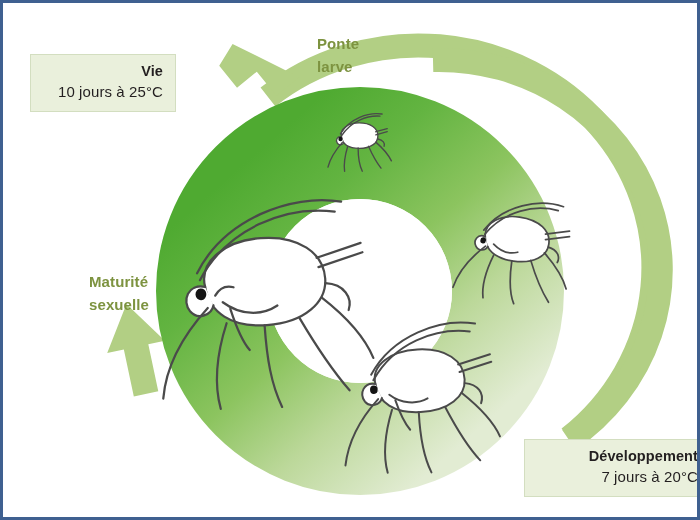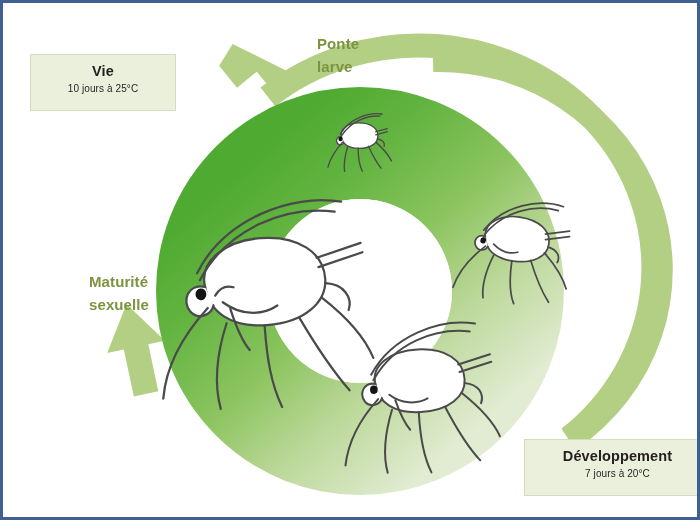--- a/index.html
+++ b/index.html
@@ -22,34 +22,34 @@
     left: 0;
     top: 0;
     width: 700px;
     height: 520px;
   }
   .info-box {
     position: absolute;
     background: #eaf0dc;
     border: 1px solid #d3dec0;
     box-sizing: border-box;
-    text-align: center;
-    padding: 7px 12px 15px 12px;
+    text-align: right;
+    padding: 7px 12px 9px 12px;
     line-height: 1.35;
   }
   .info-box .box-title {
     display: block;
     font-weight: bold;
     font-size: 14.5px;
     color: #231f20;
     letter-spacing: 0.1px;
   }
   .info-box .box-sub {
     display: block;
-    font-size: 10px;
+    font-size: 15px;
     color: #231f20;
     letter-spacing: 0.1px;
   }
   #box-vie {
     left: 27px;
     top: 51px;
     width: 146px;
   }
   #box-dev {
     left: 521px;

